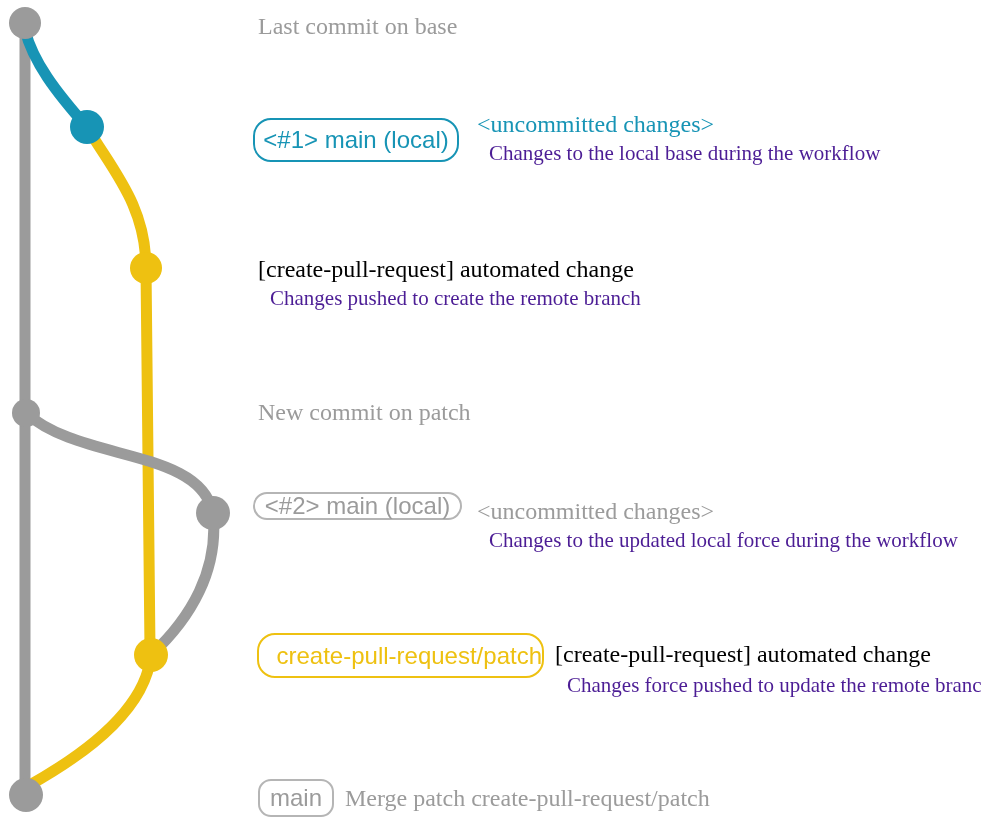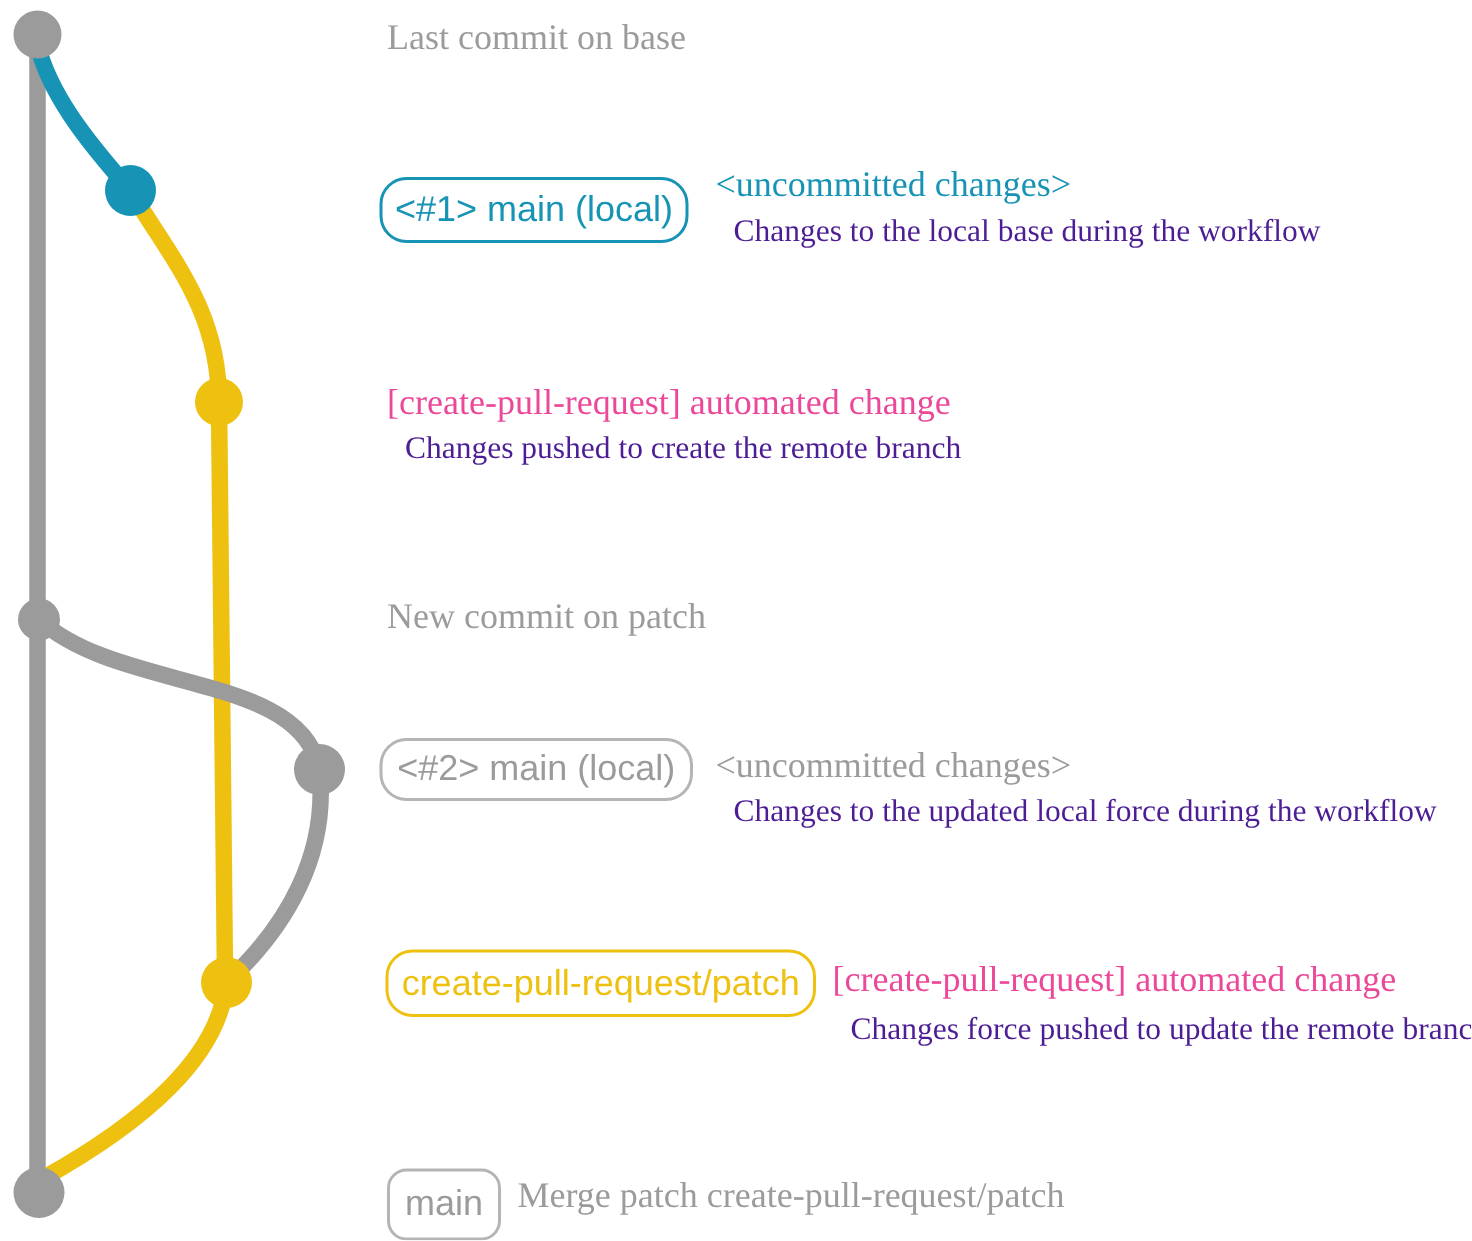--- a/index.html
+++ b/index.html
@@ -13,42 +13,42 @@
   }
   .graph { position: absolute; left: 0; top: 0; }
   .abs {
     position: absolute;
     transform: translateY(-50%);
     white-space: nowrap;
     line-height: 1.1;
   }
   .t-gray   { color: #9b9b9b; }
   .t-teal   { color: #1794b5; }
-  .t-yellow { color: #ec4899; }
+  .t-yellow { color: #000000; }
   .title { font-size: 24px; font-family: Liberation Serif, serif; }
   .desc {
     font-family: "Liberation Serif", serif;
     font-size: 21px;
     color: #4c1d95;
   }
   .tag {
     position: absolute;
     box-sizing: border-box;
     display: flex;
     align-items: center;
     justify-content: center;
     border: 2px solid;
     border-radius: 18px;
     font-size: 24px;
     white-space: nowrap;
     background: #ffffff;
   }
   .tag.teal   { border-color: #1794b5; color: #1794b5; }
   .tag.gray   { border-color: #b5b5b5; color: #9b9b9b; }
-  .tag.yellow { border-color: #eec111; color: #eec111; }
+  .tag.yellow { border-color: #eec111; color: #eec111; justify-content: flex-end; }
 </style>
 </head>
 <body>
 
 <div class="canvas">
 
   <svg class="graph" width="250" height="827" viewBox="0 0 250 827">
 
     <path d="M25 23 L25 795" stroke="#9b9b9b" stroke-width="11" fill="none"></path>
 
@@ -77,30 +77,30 @@
     <span>&lt;#1&gt; main (local)</span>
   </div>
   <div class="abs title t-teal" style="left:477px; top:124px;">&lt;uncommitted changes&gt;</div>
   <div class="abs desc" style="left:489px; top:154px;">Changes to the local base during the workflow</div>
 
   <div class="abs title t-yellow" style="left:258px; top:269px;">[create-pull-request] automated change</div>
   <div class="abs desc" style="left:270px; top:299px;">Changes pushed to create the remote branch</div>
 
   <div class="abs title t-gray" style="left:258px; top:412px;">New commit on patch</div>
 
-  <div class="tag gray" style="left:253px; top:492px; width:209px; height:42px;">
+  <div class="tag gray" style="left:253px; top:492px; width:209px; height:28px;">
     <span>&lt;#2&gt; main (local)</span>
   </div>
   <div class="abs title t-gray" style="left:477px; top:511px;">&lt;uncommitted changes&gt;</div>
   <div class="abs desc" style="left:489px; top:541px;">Changes to the updated local force during the workflow</div>
 
   <div class="tag yellow" style="left:257px; top:633px; width:287px; height:45px;">
     <span>create-pull-request/patch</span>
   </div>
   <div class="abs title t-yellow" style="left:555px; top:654px;">[create-pull-request] automated change</div>
   <div class="abs desc" style="left:567px; top:686px;">Changes force pushed to update the remote branch</div>
 
-  <div class="tag gray" style="left:258px; top:779px; width:76px; height:48px; border-radius:13px;">
+  <div class="tag gray" style="left:258px; top:779px; width:76px; height:38px; border-radius:13px;">
     <span>main</span>
   </div>
   <div class="abs title t-gray" style="left:345px; top:798px;">Merge patch create-pull-request/patch</div>
 
 </div>
 
 </body></html>

